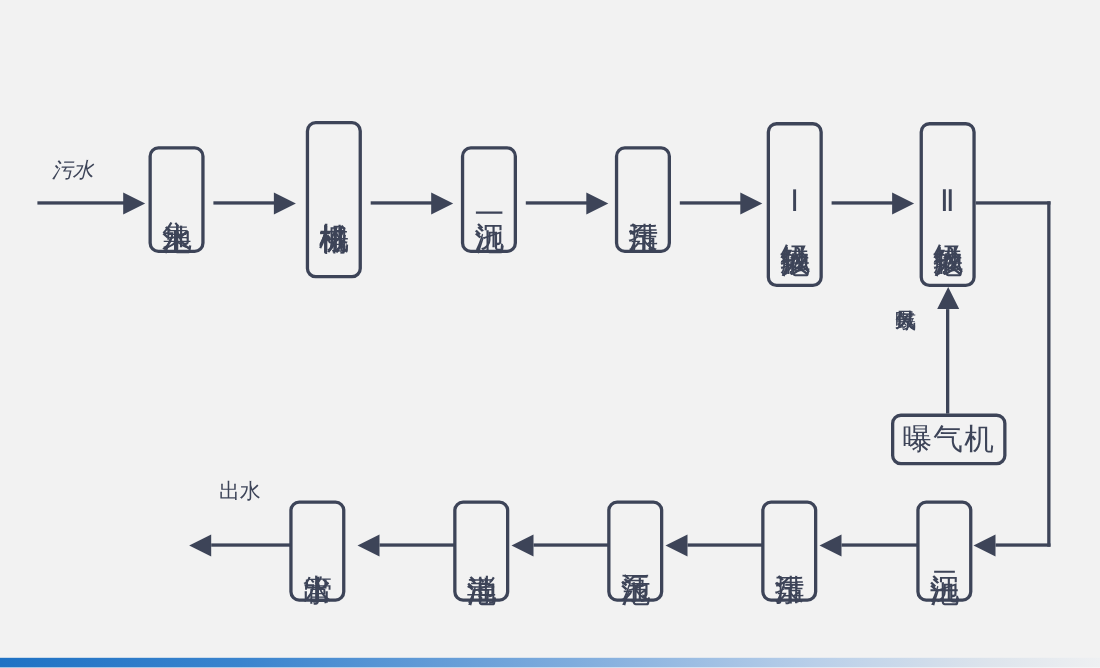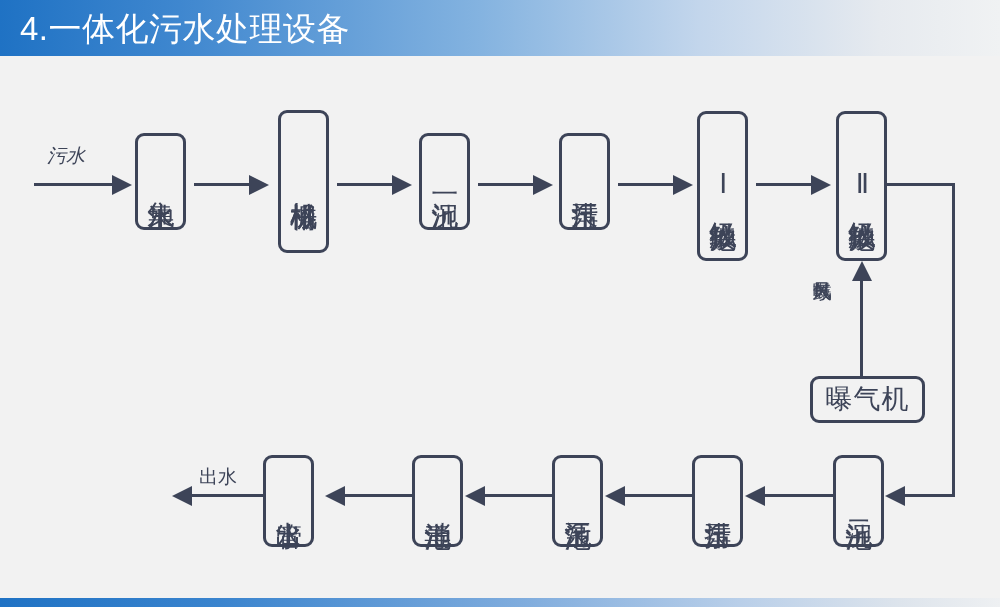--- a/index.html
+++ b/index.html
@@ -130,23 +130,20 @@
     border-left: 10px solid transparent;
     border-right: 10px solid transparent;
     border-bottom: 20px solid #3d4458;
   }
 </style>
 </head>
 <body>
 
 <div id="page">
 
-  <div id="header-bar">
-    <div id="header-title">4.一体化污水处理设备</div>
-  </div>
 
   <div id="diagram">
 
     <div class="flow-label" style="left:47px; top:90px;font-style:italic;">污水</div>
     <div class="conn conn-h" style="left:34px; top:127px; width:86px;"></div>
     <div class="arrowhead arrow-right" style="left:112px; top:118.5px;"></div>
 
     <div class="node" style="left:135px; top:77px; width:51px; height:97px;">
       <span class="label-v">集水池</span>
     </div>
@@ -188,21 +185,21 @@
 
     <div class="conn conn-h" style="left:887px; top:127px; width:68px;"></div>
     <div class="conn conn-v" style="left:952px; top:127px; height:314px;"></div>
     <div class="conn conn-h" style="left:905px; top:438px; width:50px;"></div>
     <div class="arrowhead arrow-left" style="left:885px; top:429.5px;"></div>
 
     <div class="flow-label-v" style="left:812px; top:211px;">鼓风曝气</div>
     <div class="conn conn-v" style="left:860px; top:225px; height:95px;"></div>
     <div class="arrowhead arrow-up" style="left:851.5px; top:205px;"></div>
 
-    <div class="node" style="left:810px; top:320px; width:115px; height:47px;">
+    <div class="node" style="left:810px; top:320px; width:105px; height:47px;">
       <span class="label-h">曝气机</span>
     </div>
 
     <div class="node" style="left:833px; top:399px; width:51px; height:92px;">
       <span class="label-v">二沉池</span>
     </div>
 
     <div class="conn conn-h" style="left:765px; top:438px; width:70px;"></div>
     <div class="arrowhead arrow-left" style="left:745px; top:429.5px;"></div>
 
@@ -224,21 +221,21 @@
       <span class="label-v">消毒池</span>
     </div>
 
     <div class="conn conn-h" style="left:345px; top:438px; width:69px;"></div>
     <div class="arrowhead arrow-left" style="left:325px; top:429.5px;"></div>
 
     <div class="node" style="left:263px; top:399px; width:51px; height:92px;">
       <span class="label-v">出水管</span>
     </div>
 
-    <div class="flow-label" style="left:199px; top:411px;text-align:center;">出水</div>
+    <div class="flow-label" style="left:199px; top:382px;text-align:center;">出水</div>
     <div class="conn conn-h" style="left:192px; top:438px; width:72px;"></div>
     <div class="arrowhead arrow-left" style="left:172px; top:429.5px;"></div>
 
   </div>
 
   <div id="footer-bar"></div>
 
 </div>
 
 </body></html>

